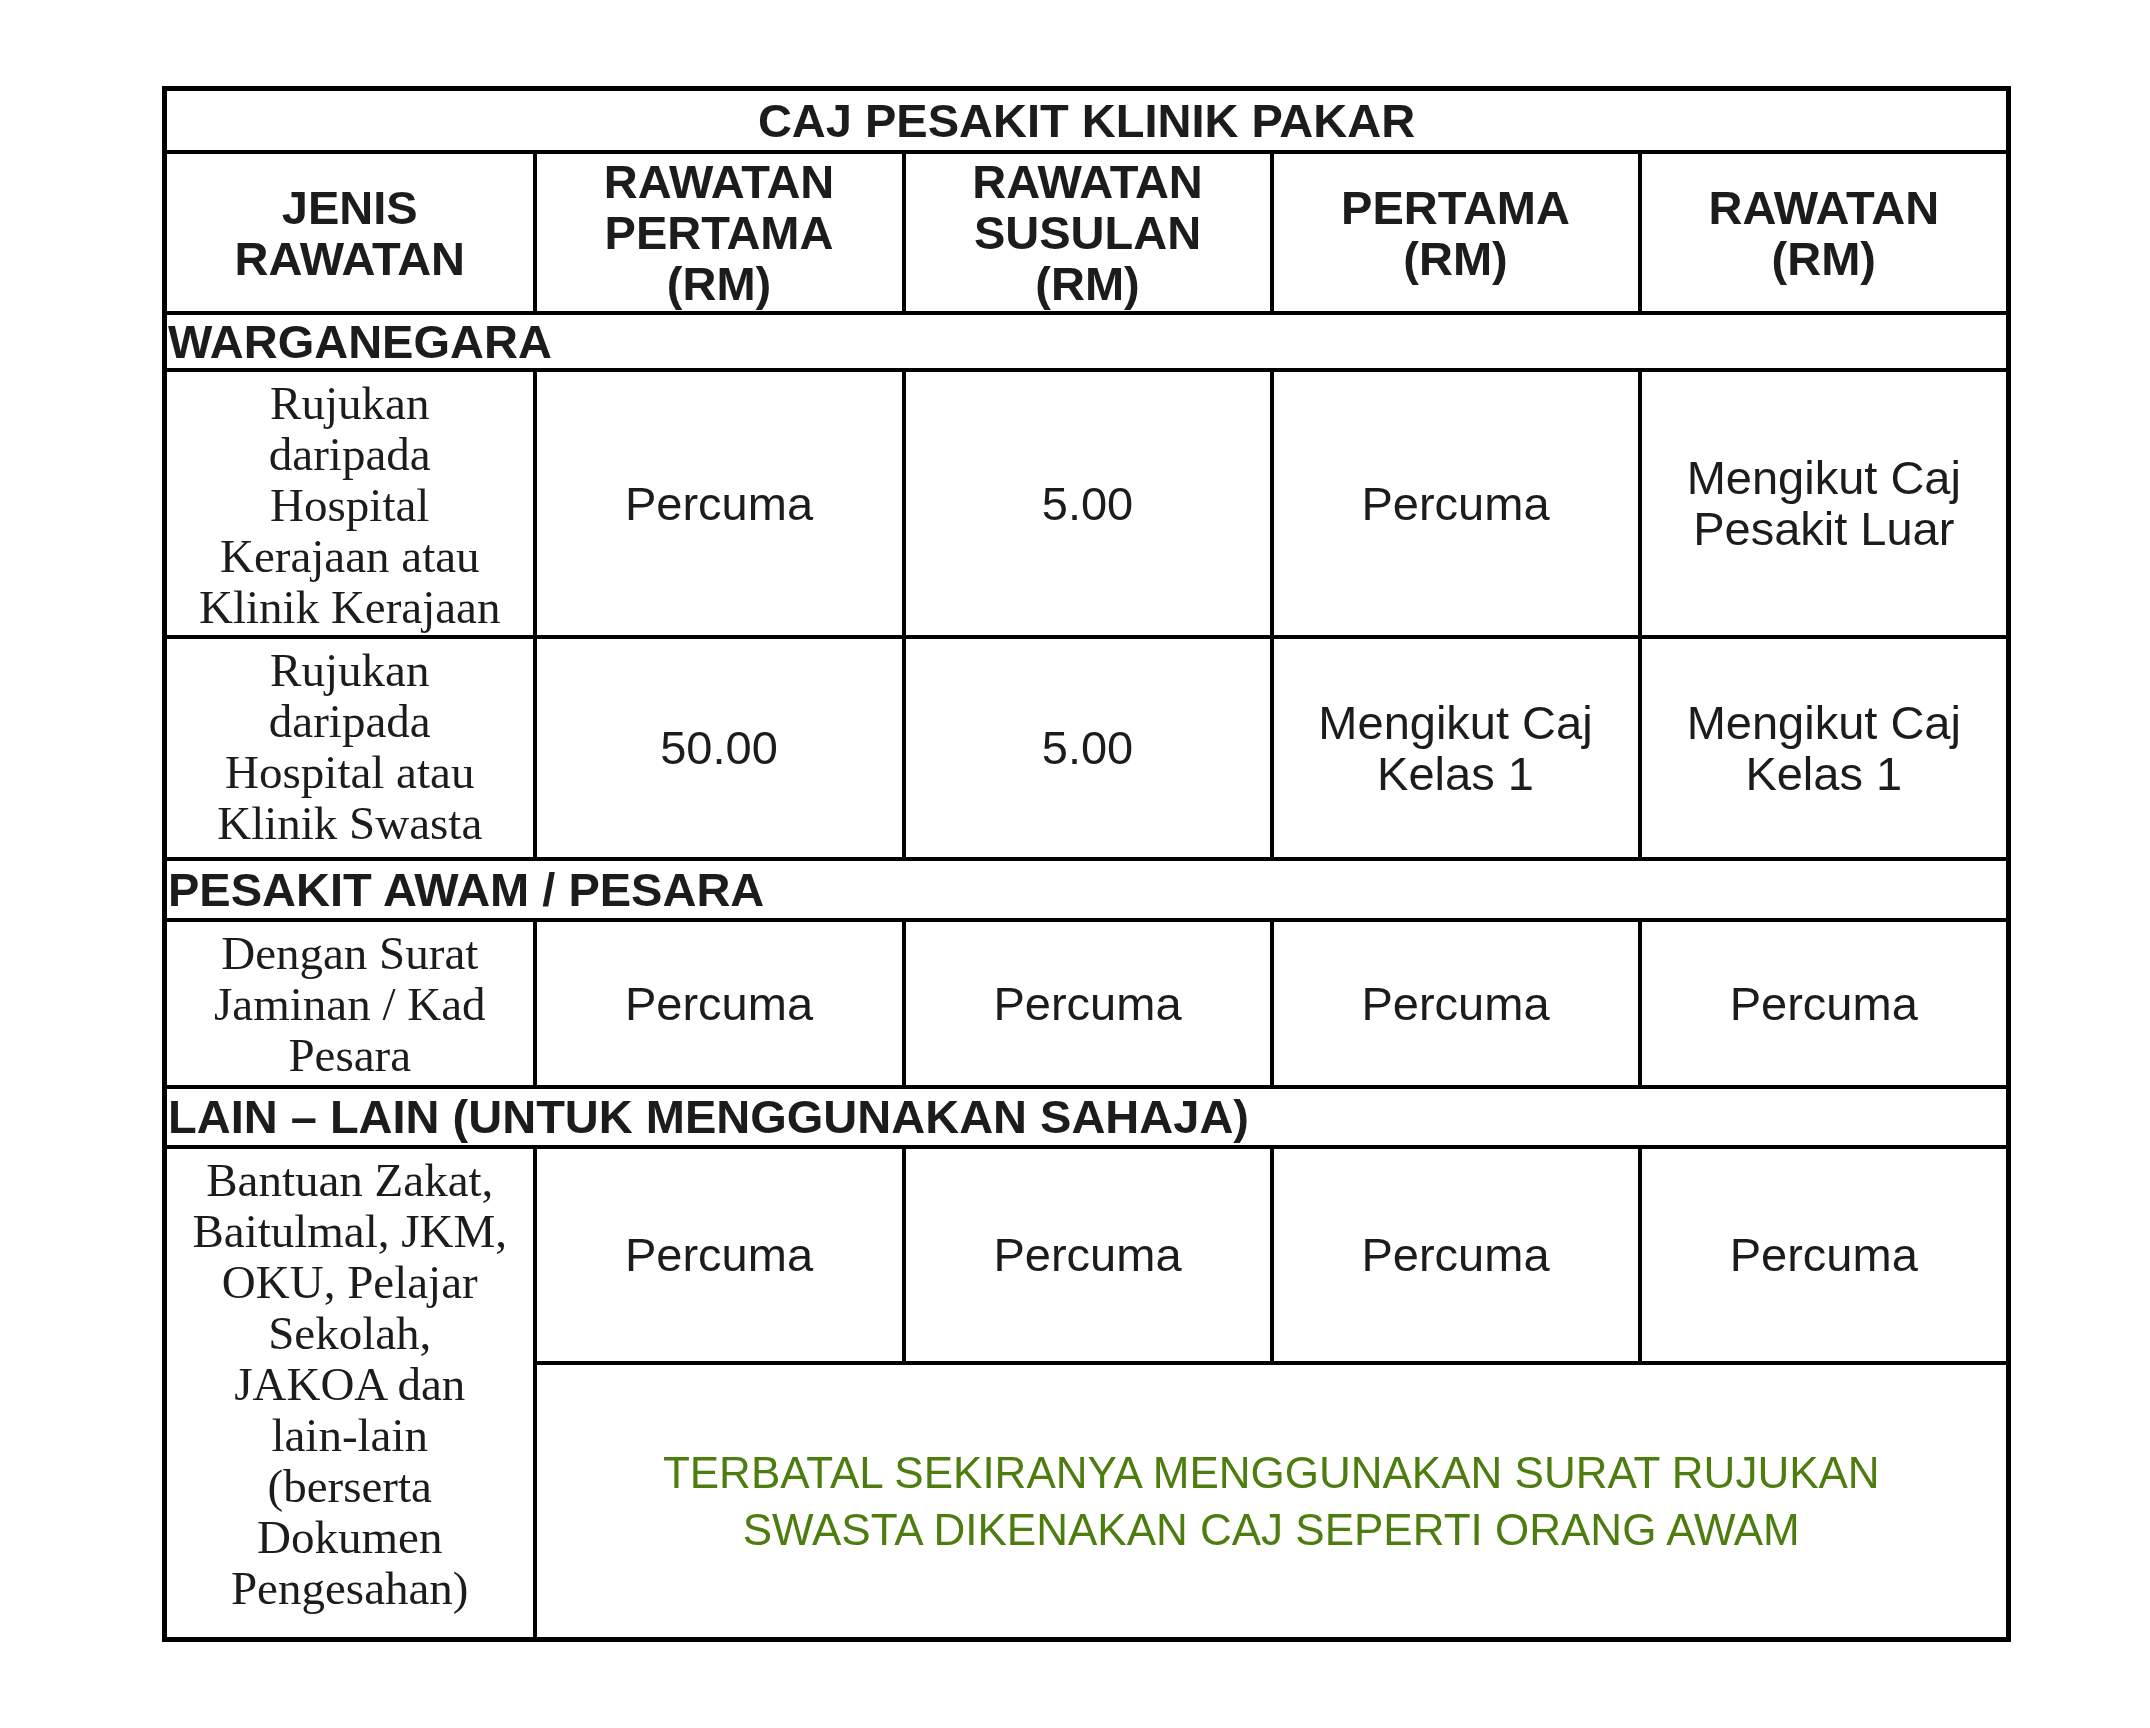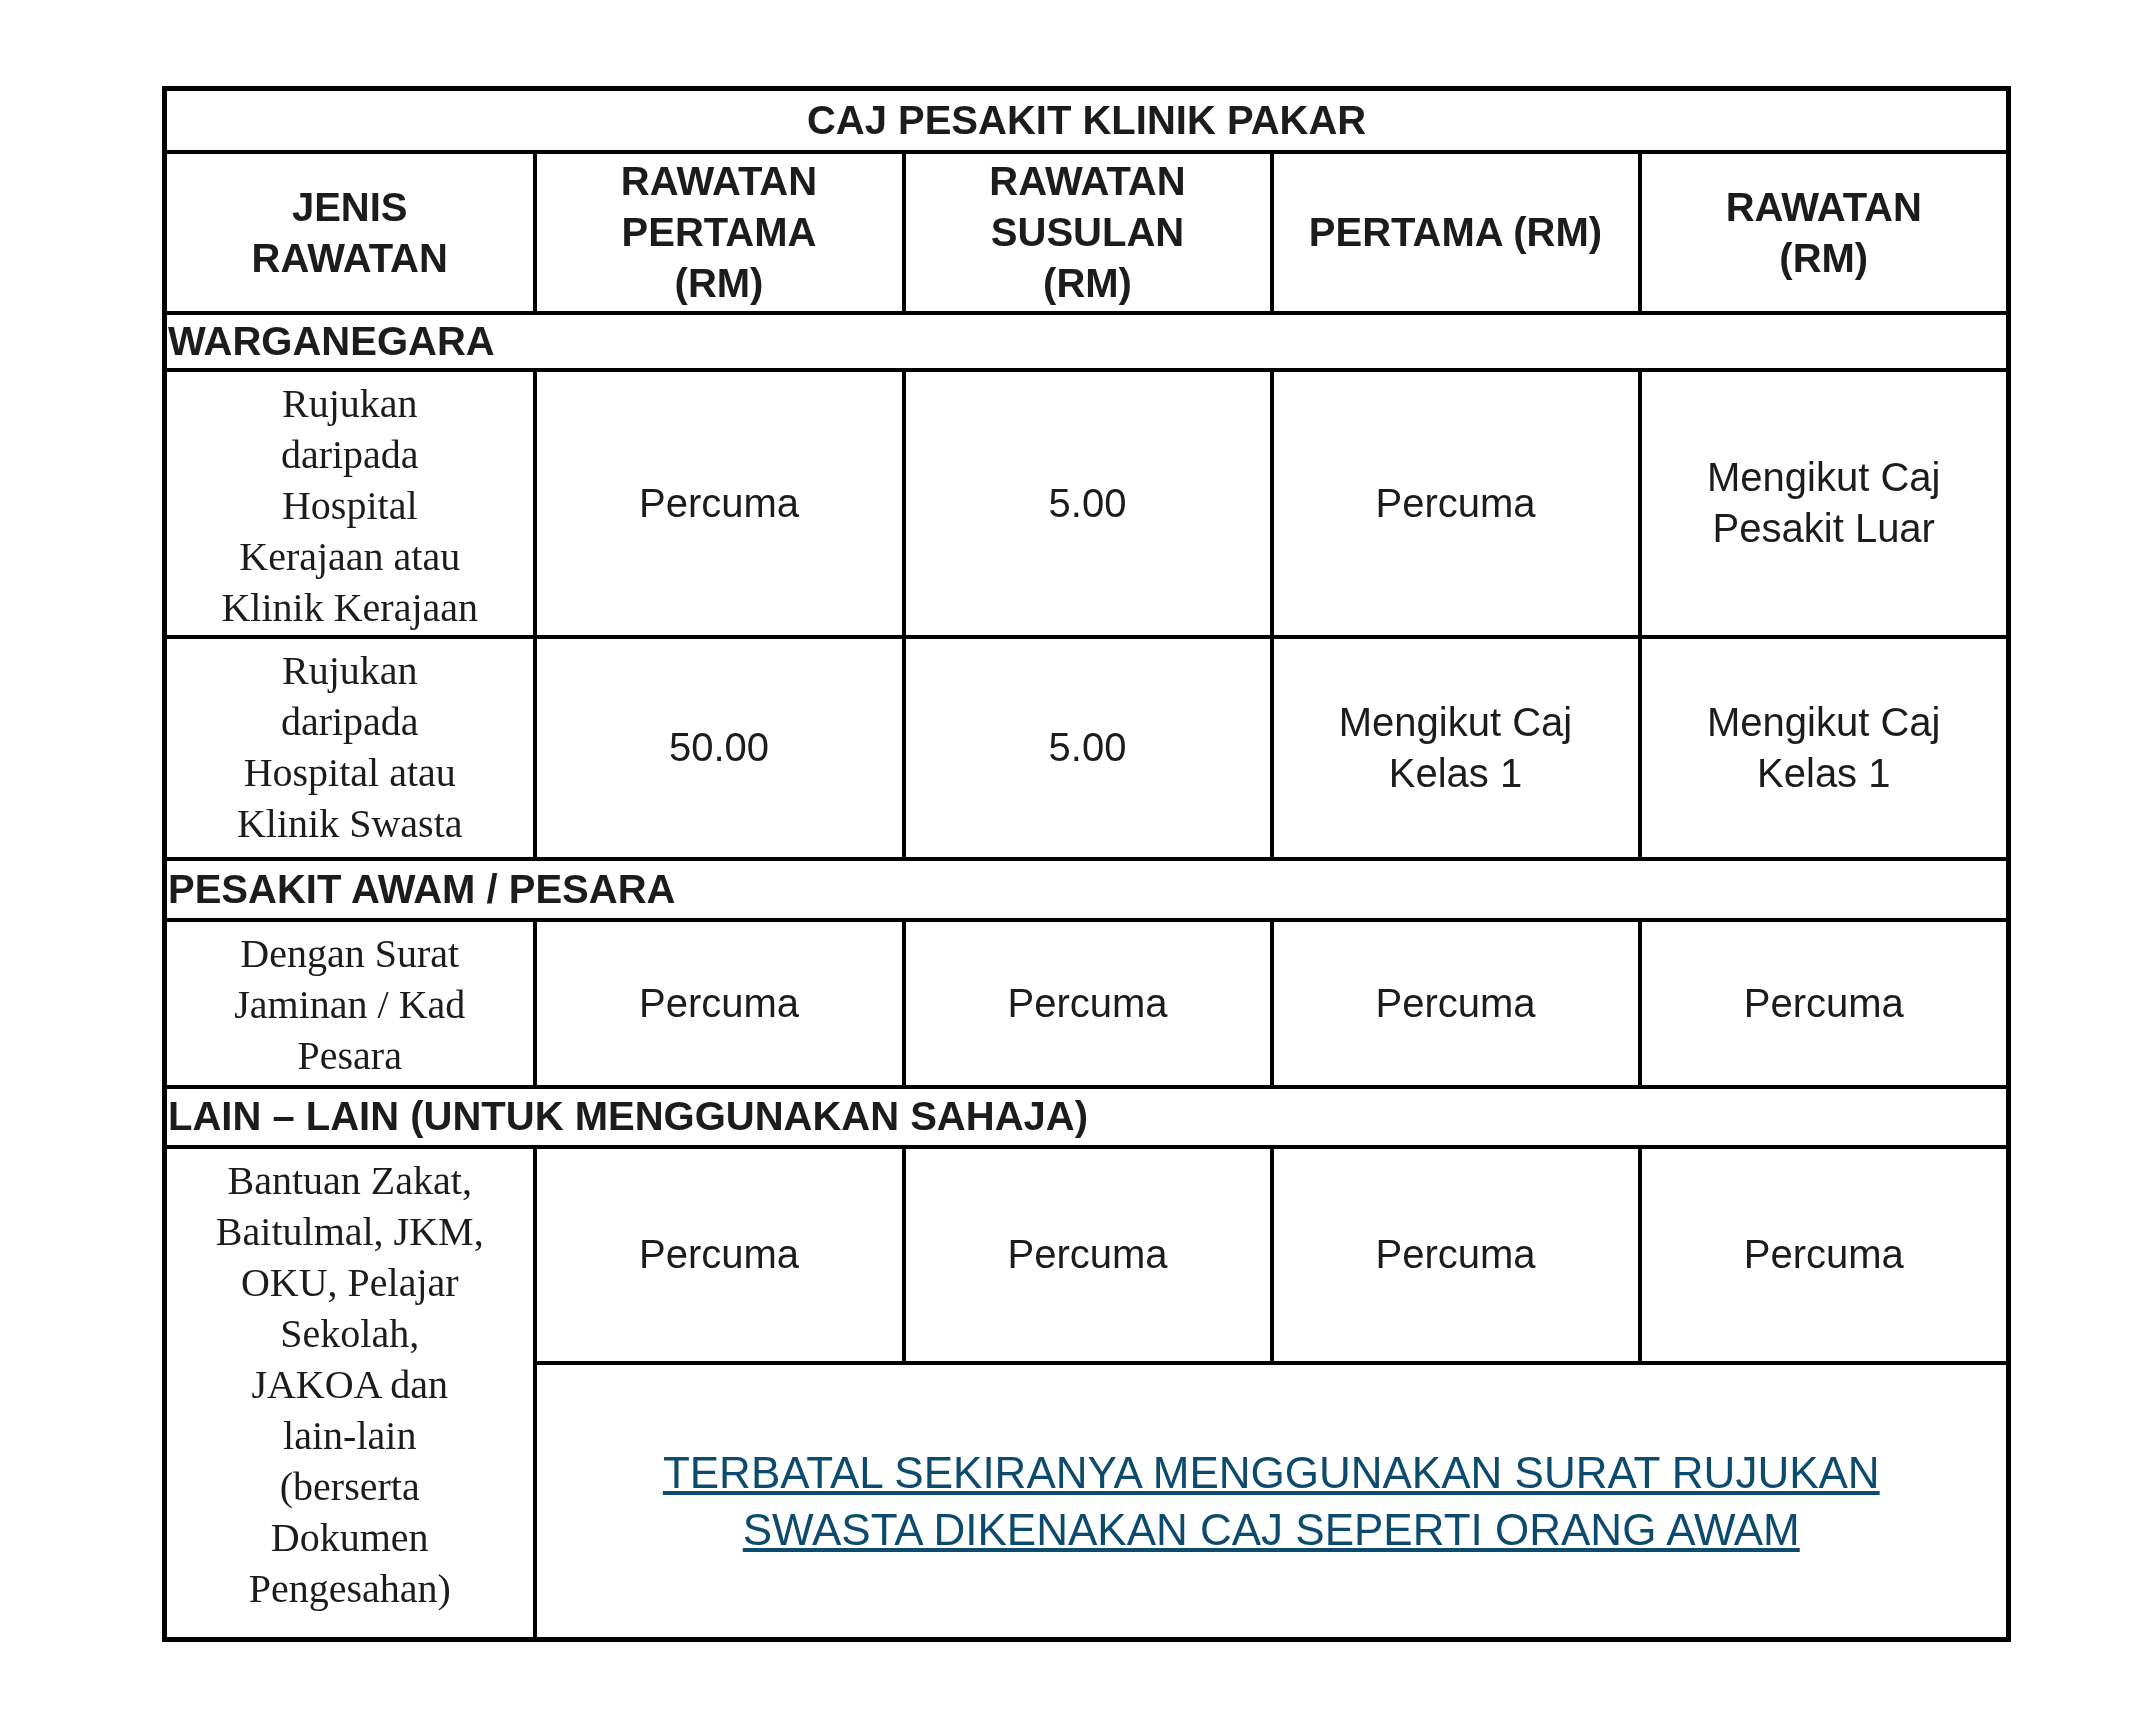--- a/index.html
+++ b/index.html
@@ -20,21 +20,21 @@
     top: 86px;
   }
   table.charges {
     border-collapse: collapse;
     table-layout: fixed;
     width: 1842px;
     border: 5.9px solid #000000;
   }
   td, th {
     border: 4.9px solid #000000;
-    font-size: 40px;
+    font-size: 47px;
     line-height: 51px;
     overflow: hidden;
   }
   
   .h-title   td { height: 57px;  }
   .h-header  th { height: 157px; }
   .h-band1   td { height: 50px;  }
   .h-row1    td { height: 257px; }
   .h-row2    td { height: 212px; }
   .h-band2   td { height: 55px;  }
@@ -174,19 +174,19 @@
 (berserta
 Dokumen
 Pengesahan)</td>
       <td class="val">Percuma</td>
       <td class="val">Percuma</td>
       <td class="val">Percuma</td>
       <td class="val">Percuma</td>
     </tr>
 
     <tr class="h-row4b">
-      <td colspan="4" class="warn" style="color: #0c4a6e; text-decoration: underline;">TERBATAL SEKIRANYA MENGGUNAKAN SURAT RUJUKAN
+      <td colspan="4" class="warn" style="color: #4d7c0f;">TERBATAL SEKIRANYA MENGGUNAKAN SURAT RUJUKAN
 SWASTA DIKENAKAN CAJ SEPERTI ORANG AWAM</td>
     </tr>
   </tbody>
     </table>
 </div>
 
 
 </body></html>

